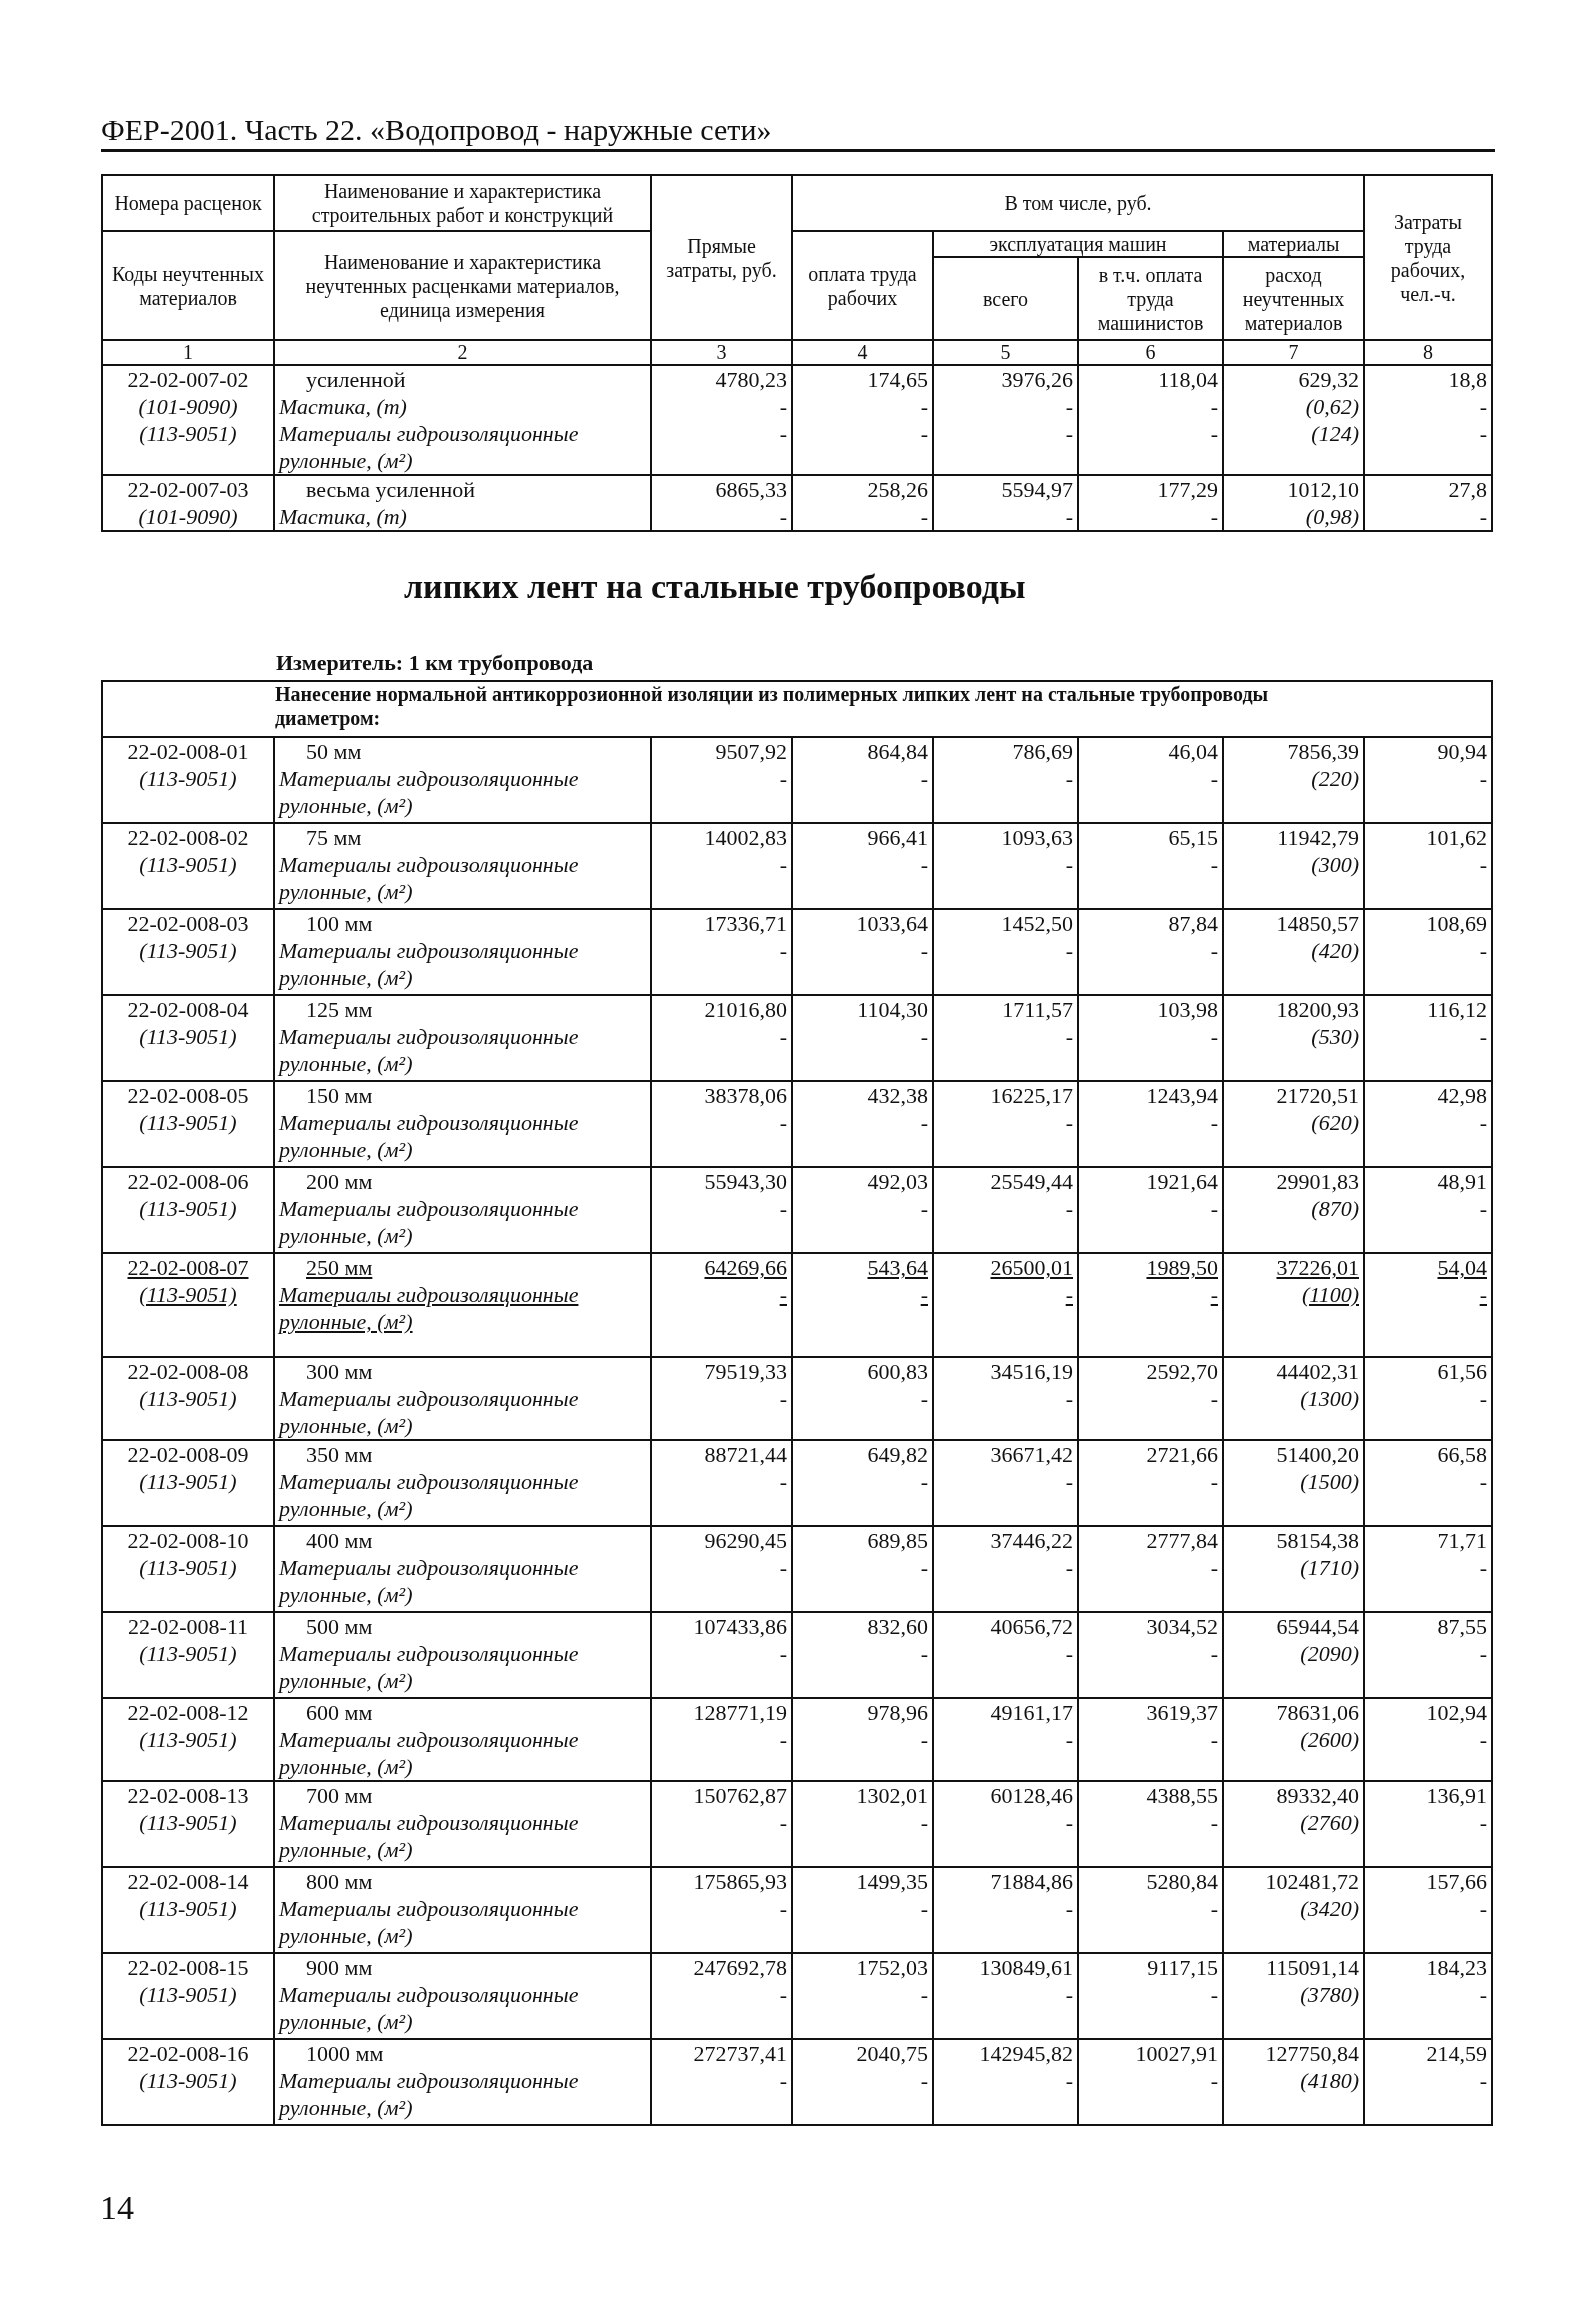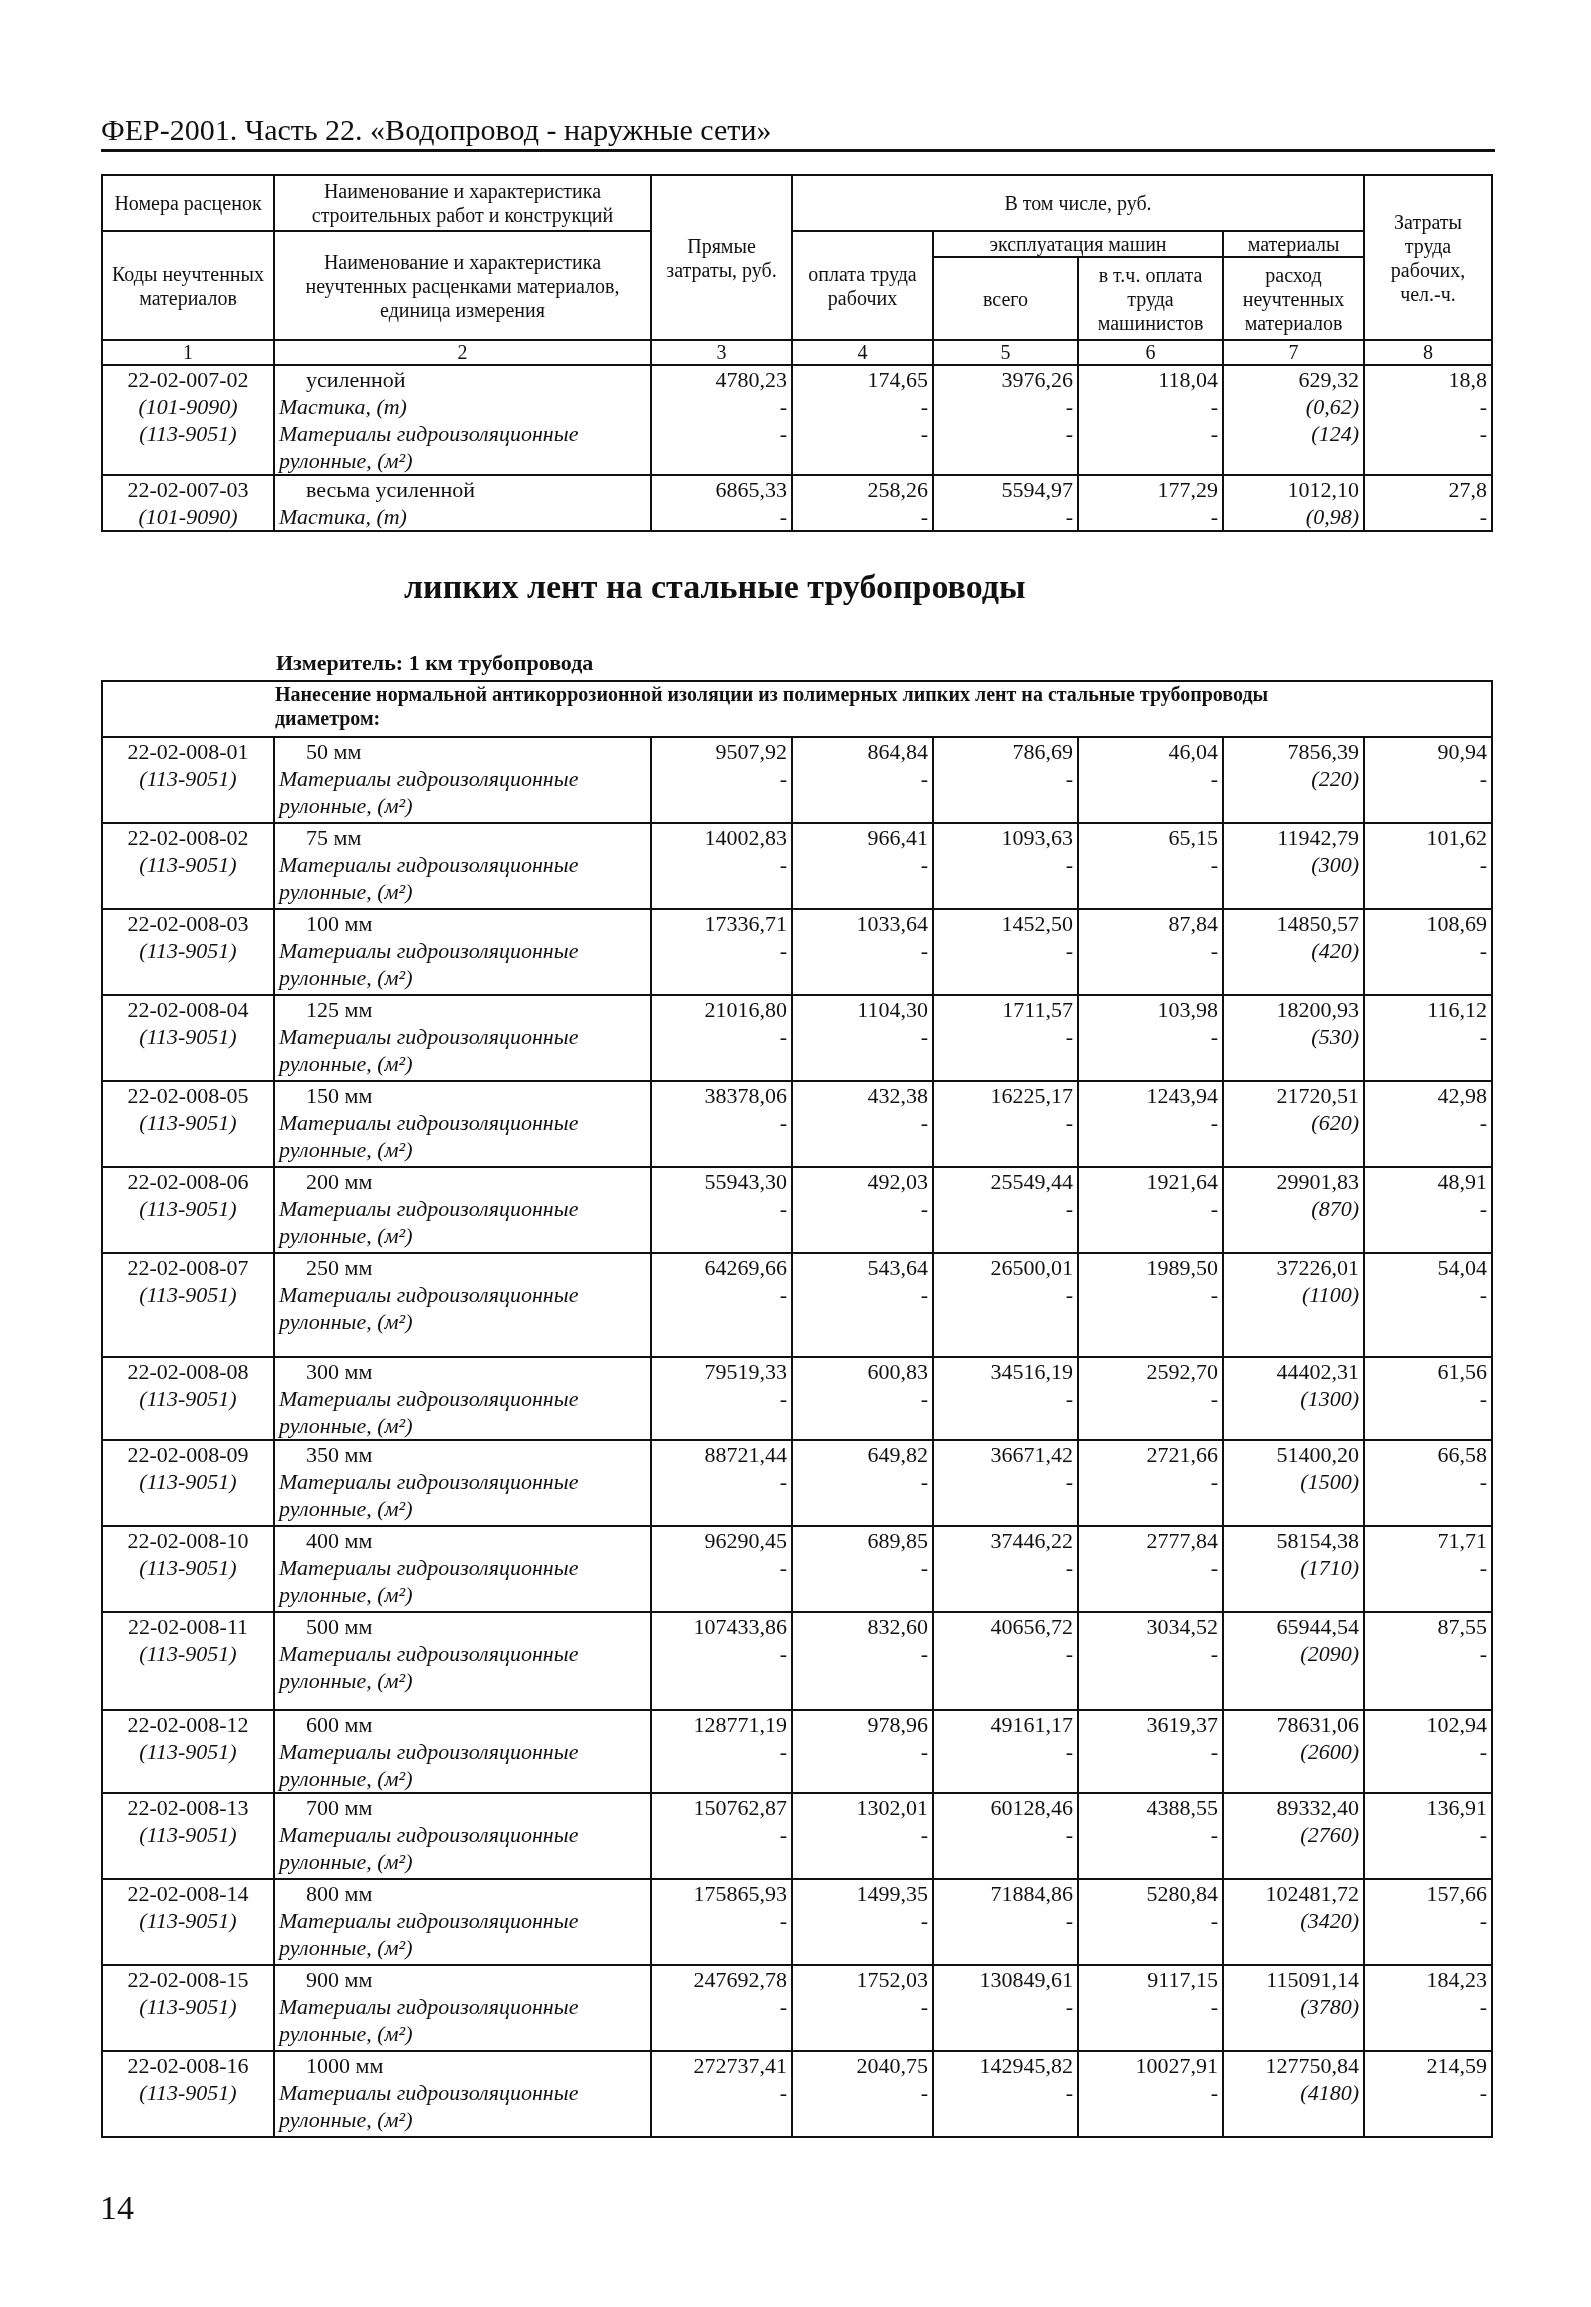--- a/index.html
+++ b/index.html
@@ -372,21 +372,21 @@
         </td>
         <td class="num cell-lines">
           <span>29901,83</span>
           <span class="it">(870)</span>
         </td>
         <td class="num cell-lines">
           <span>48,91</span>
           <span>-</span>
         </td>
       </tr>
-      <tr class="grp" style="height: 104px;">
+      <tr class="grp" style="height: 104px; text-decoration: underline;">
         <td class="code cell-lines">
           <span>22-02-008-07</span>
           <span class="it">(113-9051)</span>
         </td>
         <td class="cell-lines">
           <span class="ind">250 мм</span>
           <span class="it">Материалы гидроизоляционные рулонные, (м²)</span>
         </td>
         <td class="num cell-lines">
           <span>64269,66</span>
@@ -508,21 +508,21 @@
         </td>
         <td class="num cell-lines">
           <span>58154,38</span>
           <span class="it">(1710)</span>
         </td>
         <td class="num cell-lines">
           <span>71,71</span>
           <span>-</span>
         </td>
       </tr>
-      <tr class="grp" style="height: 98px; padding-left: 20px;">
+      <tr class="grp" style="height: 86px; padding-left: 20px;">
         <td class="code cell-lines">
           <span>22-02-008-11</span>
           <span class="it">(113-9051)</span>
         </td>
         <td class="cell-lines">
           <span class="ind">500 мм</span>
           <span class="it">Материалы гидроизоляционные рулонные, (м²)</span>
         </td>
         <td class="num cell-lines">
           <span>107433,86</span>

